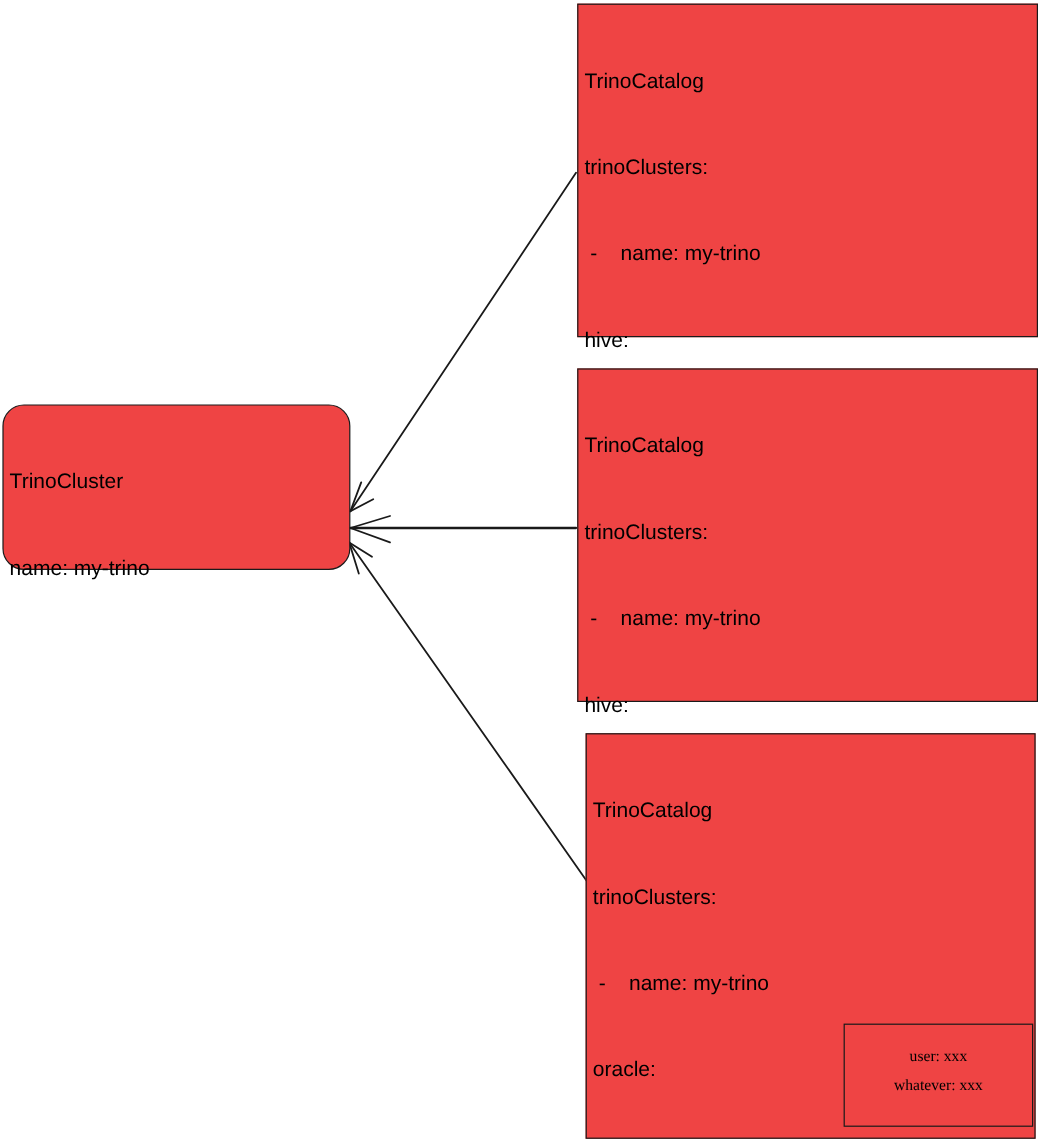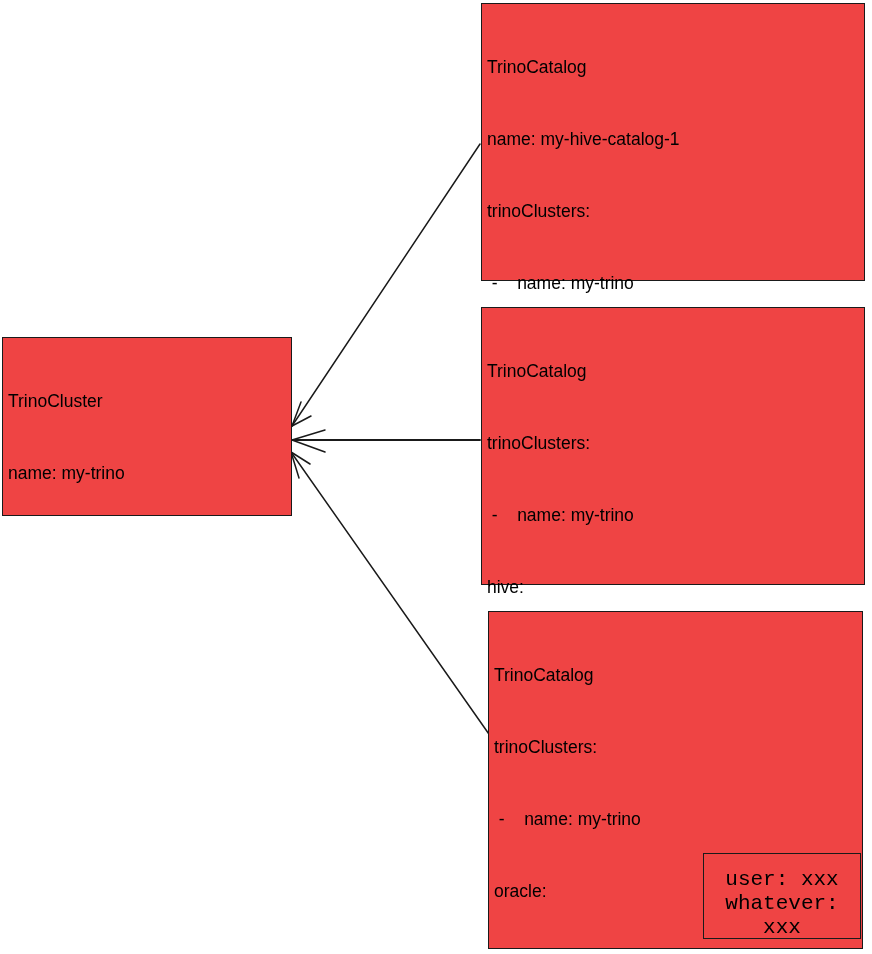--- a/index.html
+++ b/index.html
@@ -32,21 +32,22 @@
     white-space: pre;
     font-family: "Liberation Sans", sans-serif;
   }
   .node-text div {
     white-space: pre;
   }
   #trino-cluster {
     left: 2px;
     top: 337px;
     width: 290px;
-    height: 179px;
+    height: 138px;
+    border-radius: 18px;
   }
   #catalog-hive-1 {
     left: 481px;
     top: 3px;
     width: 384px;
     height: 278px;
   }
   #catalog-hive-2 {
     left: 481px;
     top: 307px;
@@ -65,24 +66,24 @@
     width: 158px;
     height: 86px;
     border-width: 1.8px;
   }
   .credentials-text {
     position: absolute;
     left: 0;
     right: 0;
     top: 14px;
     text-align: center;
-    font-size: 21px;
+    font-size: 13px;
     line-height: 24px;
     color: #000000;
-    font-family: Liberation Mono, monospace;
+    font-family: Liberation Serif, serif;
   }
   #edges {
     position: absolute;
     left: 0;
     top: 0;
     width: 872px;
     height: 954px;
     pointer-events: none;
   }
 </style>
@@ -123,21 +124,20 @@
   <div class="node" id="trino-cluster">
     <div class="node-text">
       <div>TrinoCluster</div>
       <div>name: my-trino</div>
     </div>
   </div>
 
   <div class="node" id="catalog-hive-1">
     <div class="node-text">
       <div>TrinoCatalog</div>
-      <div>name: my-hive-catalog-1</div>
       <div>trinoClusters:</div>
       <div> -    name: my-trino</div>
       <div>hive:</div>
       <div>    s3: # S3ConnnectionSpec</div>
       <div>      inline:</div>
       <div>         host: minio</div>
       <div>    metastore: # whatever</div>
     </div>
   </div>
 

